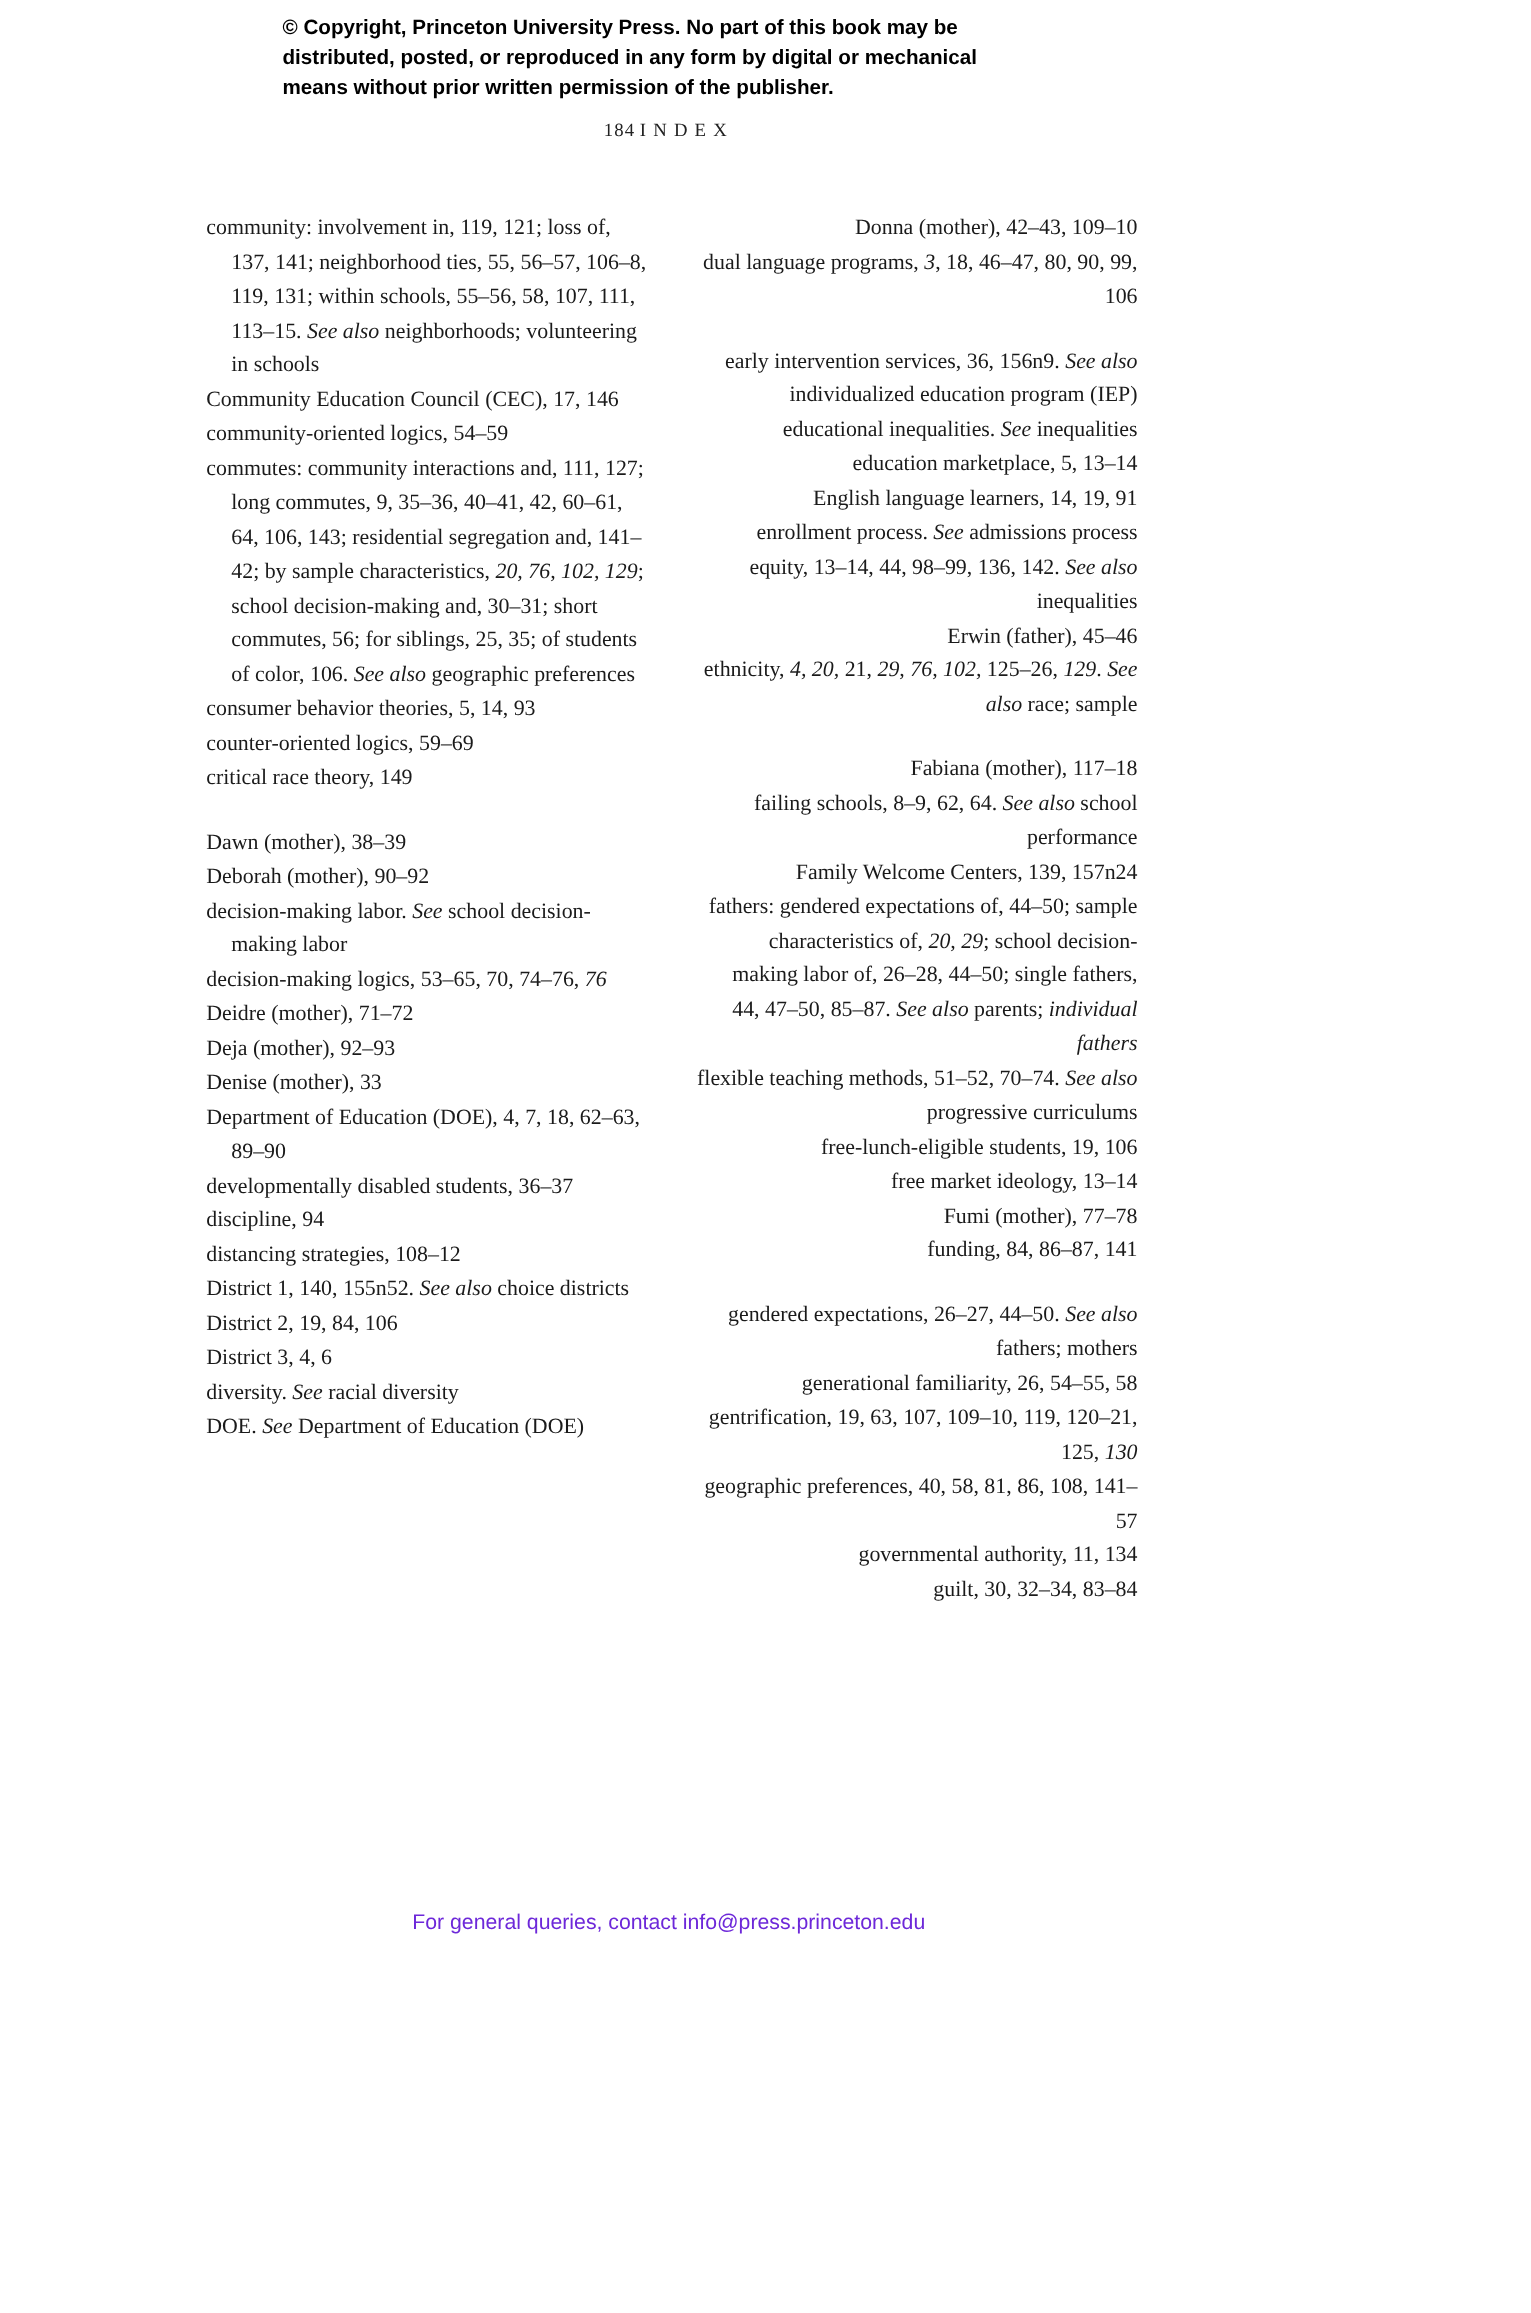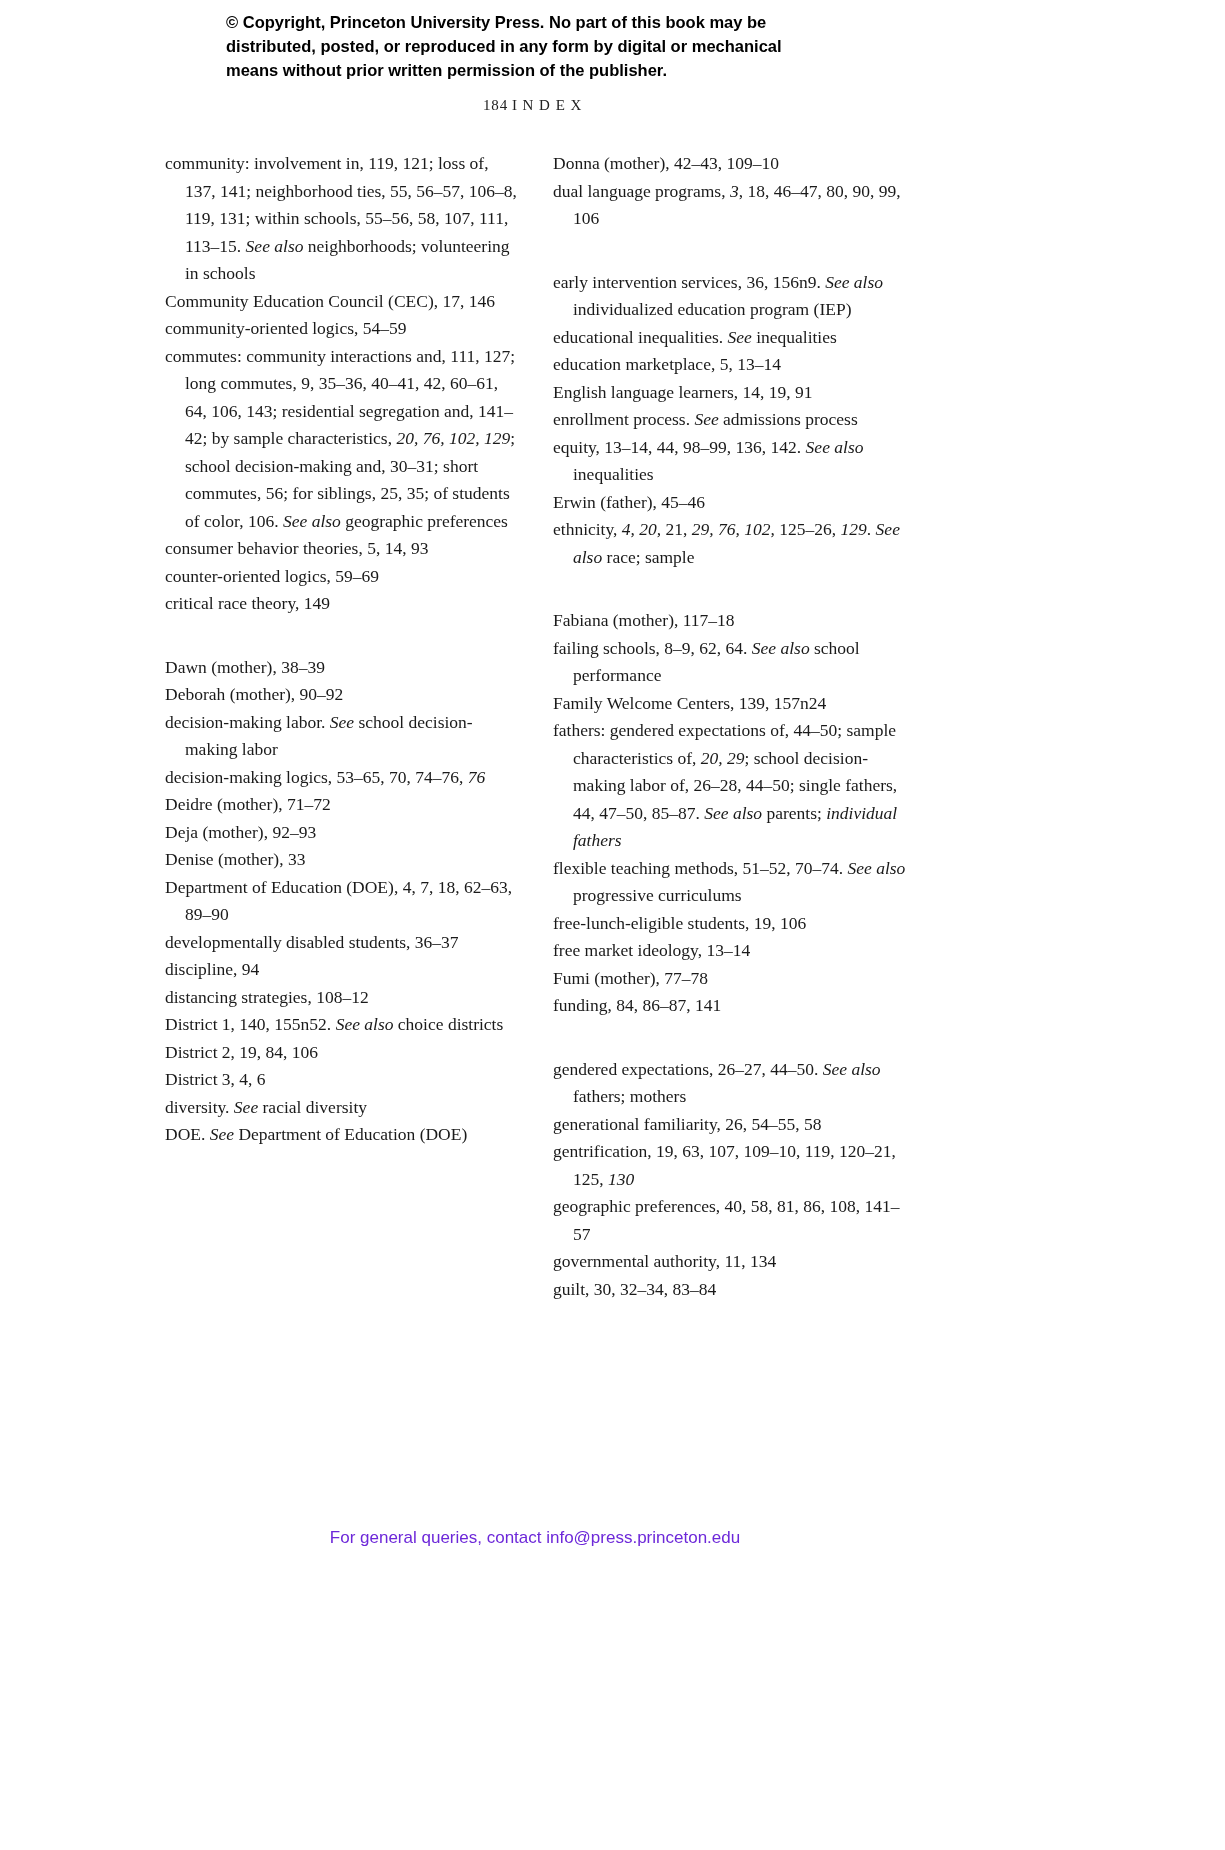--- a/index.html
+++ b/index.html
@@ -44,23 +44,23 @@
     width: 745px;
     display: flex;
     gap: 36px;
   }
   .col {
     width: 352px;
     font-size: 17.5px;
     line-height: 27.5px;
     color: #1a1a1a;
   }
-  .col:last-child { width: 357px; }
-  .group { margin-top: 36px; }
-  .group:first-child { margin-top: 0; }
+  .col:last-child { width: 357px; text-align: right; }
+  .group { margin-top: 24px; }
+  .group:first-child { margin-top: 18px; }
   .entry {
     text-indent: -20px;
     padding-left: 20px;
   }
   .entry em { font-style: italic; }
   .footer {
     position: absolute;
     left: 165px;
     top: 1528px;
     width: 740px;

